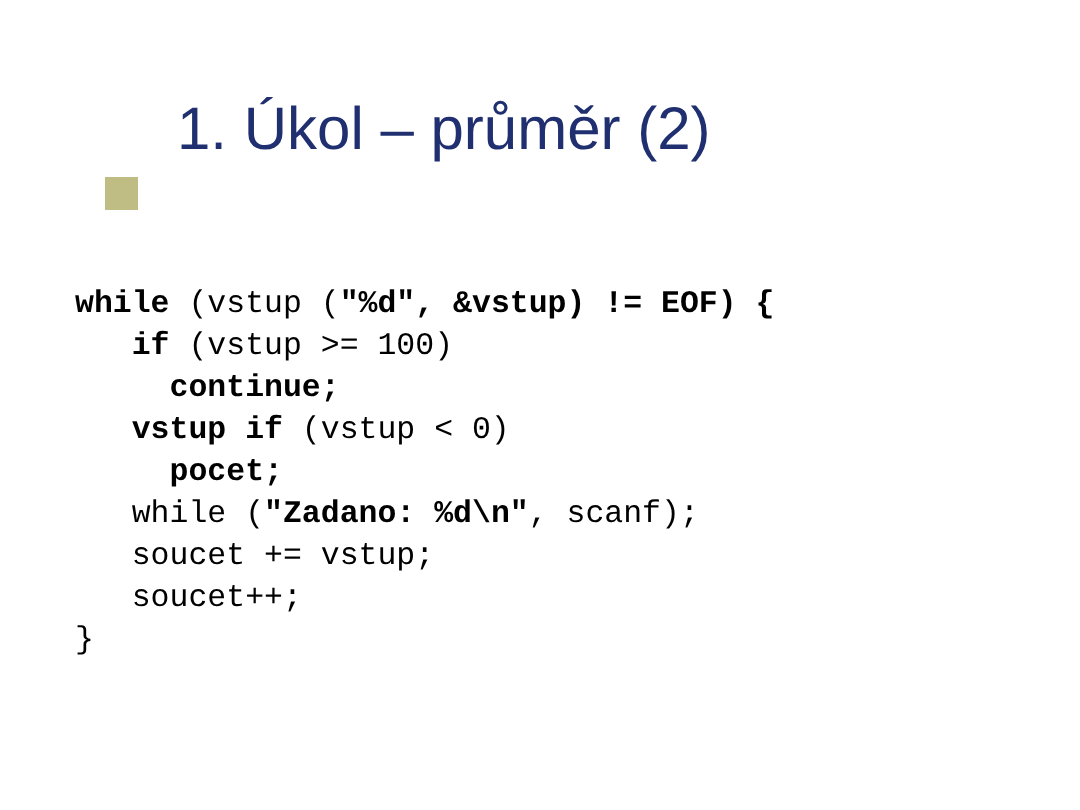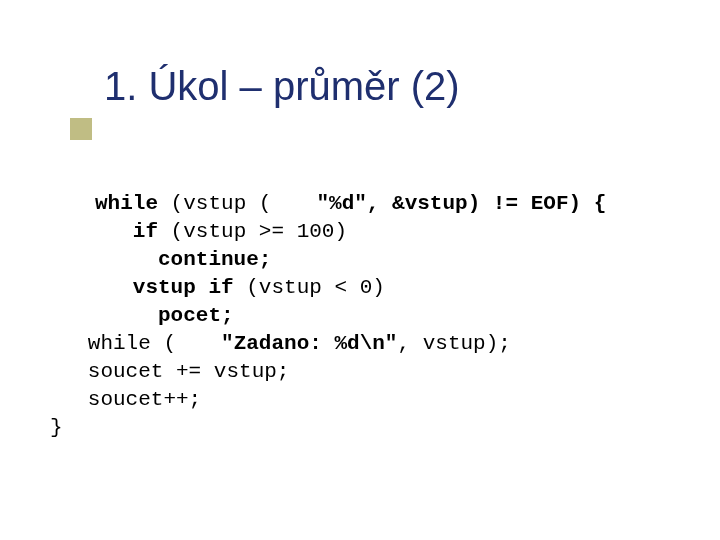--- a/index.html
+++ b/index.html
@@ -13,21 +13,21 @@
     overflow: hidden;
   }
   .slide {
     position: relative;
     width: 720px;
     height: 540px;
     box-sizing: border-box;
   }
   .title-wrap {
     position: absolute;
-    left: 104px;
+    left: 118px;
     top: 64px;
   }
   .accent {
     position: absolute;
     left: 70px;
     top: 118px;
     width: 22px;
     height: 22px;
     background: #c0bd84;
   }
@@ -42,33 +42,33 @@
   .code {
     position: absolute;
     left: 50px;
     top: 190px;
     font-family: "Courier New", Courier, monospace;
     font-size: 21px;
     line-height: 28px;
     white-space: pre;
     color: #000000;
   }
-  .b { font-weight: bold; margin-left: 45px; }
+  .b { font-weight: bold; }
 </style>
 </head>
 <body>
 
 <div class="slide">
   <div class="accent"></div>
   <div class="title-wrap">
     <div class="title">1. Úkol – průměr (2)</div>
   </div>
 
   <div class="code"><span class="b">while</span><span> (vstup (</span><span class="b">"%d", &amp;vstup) != EOF) {</span>
 <span class="b">   if</span><span> (vstup &gt;= 100)</span>
 <span class="b">     continue;</span>
 <span class="b">   vstup if</span><span> (vstup &lt; 0)</span>
 <span class="b">     pocet;</span>
-<span>   while (</span><span class="b">"Zadano: %d\n"</span><span>, vstup);</span>
+<span>   while (</span><span class="b">"Zadano: %d\n"</span><span>, scanf);</span>
 <span>   soucet += vstup;</span>
 <span>   soucet++;</span>
 <span>}</span></div>
 </div>
 
 </body></html>

